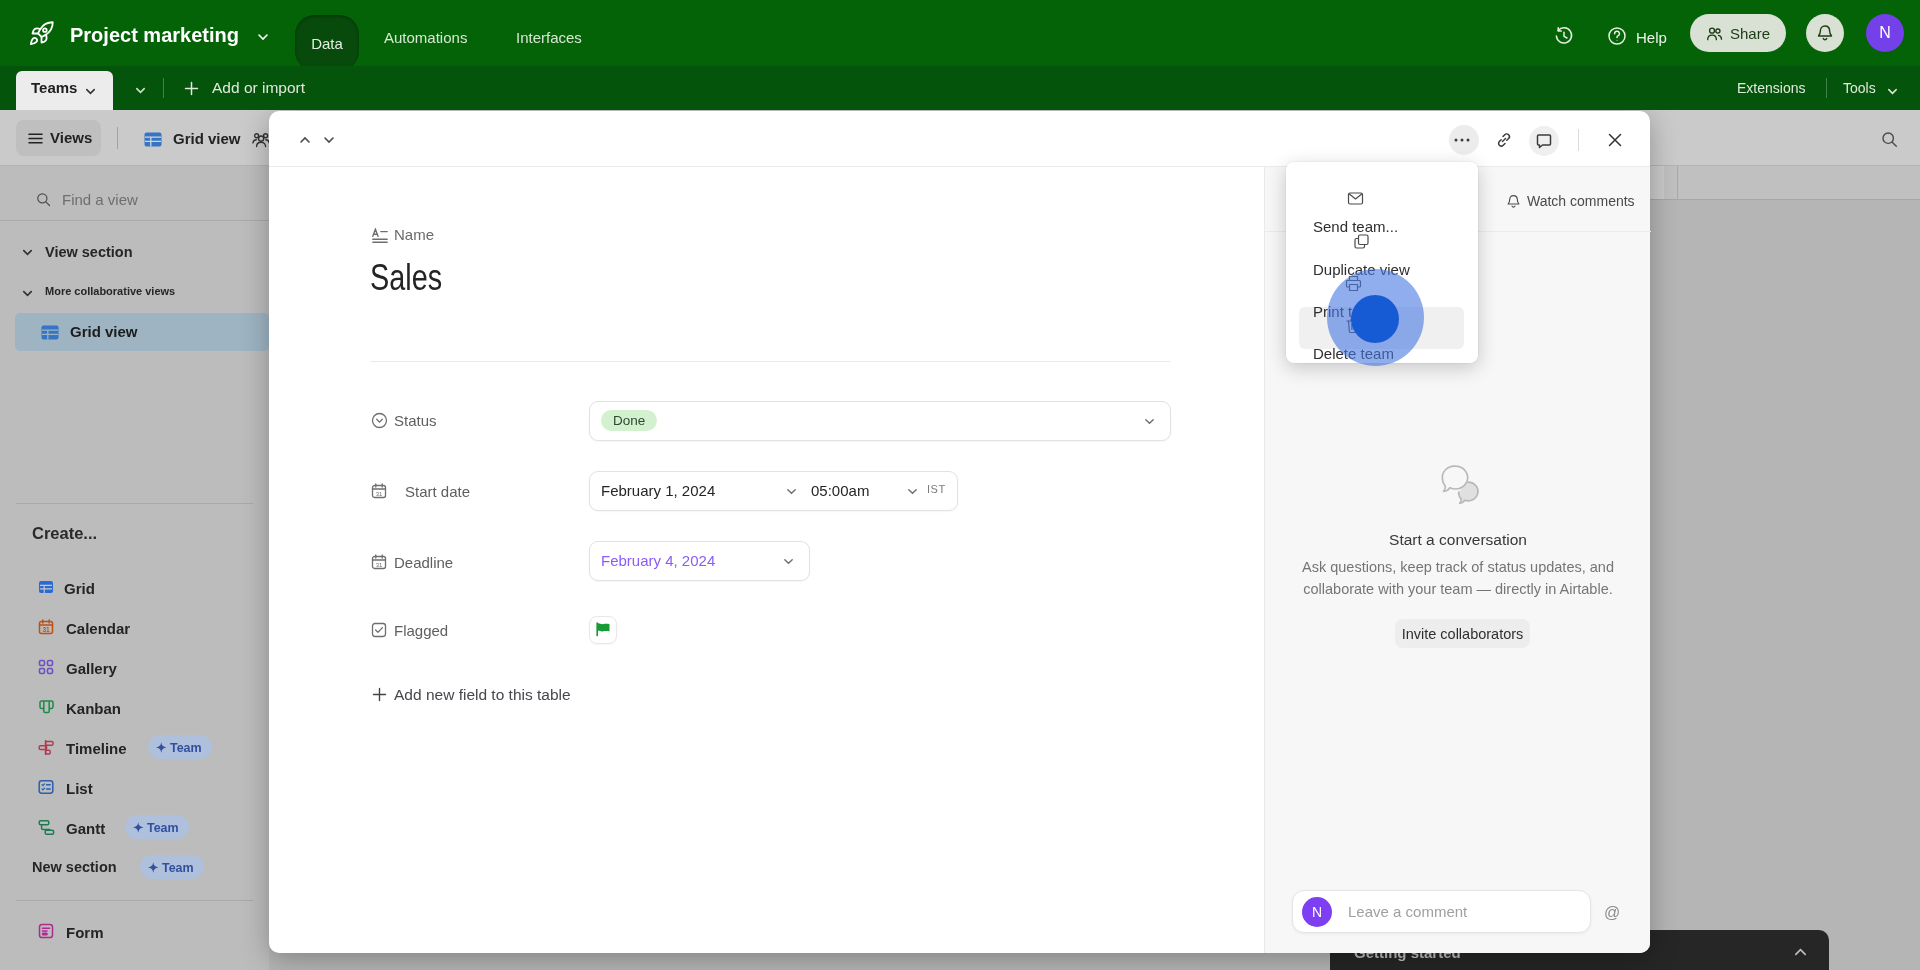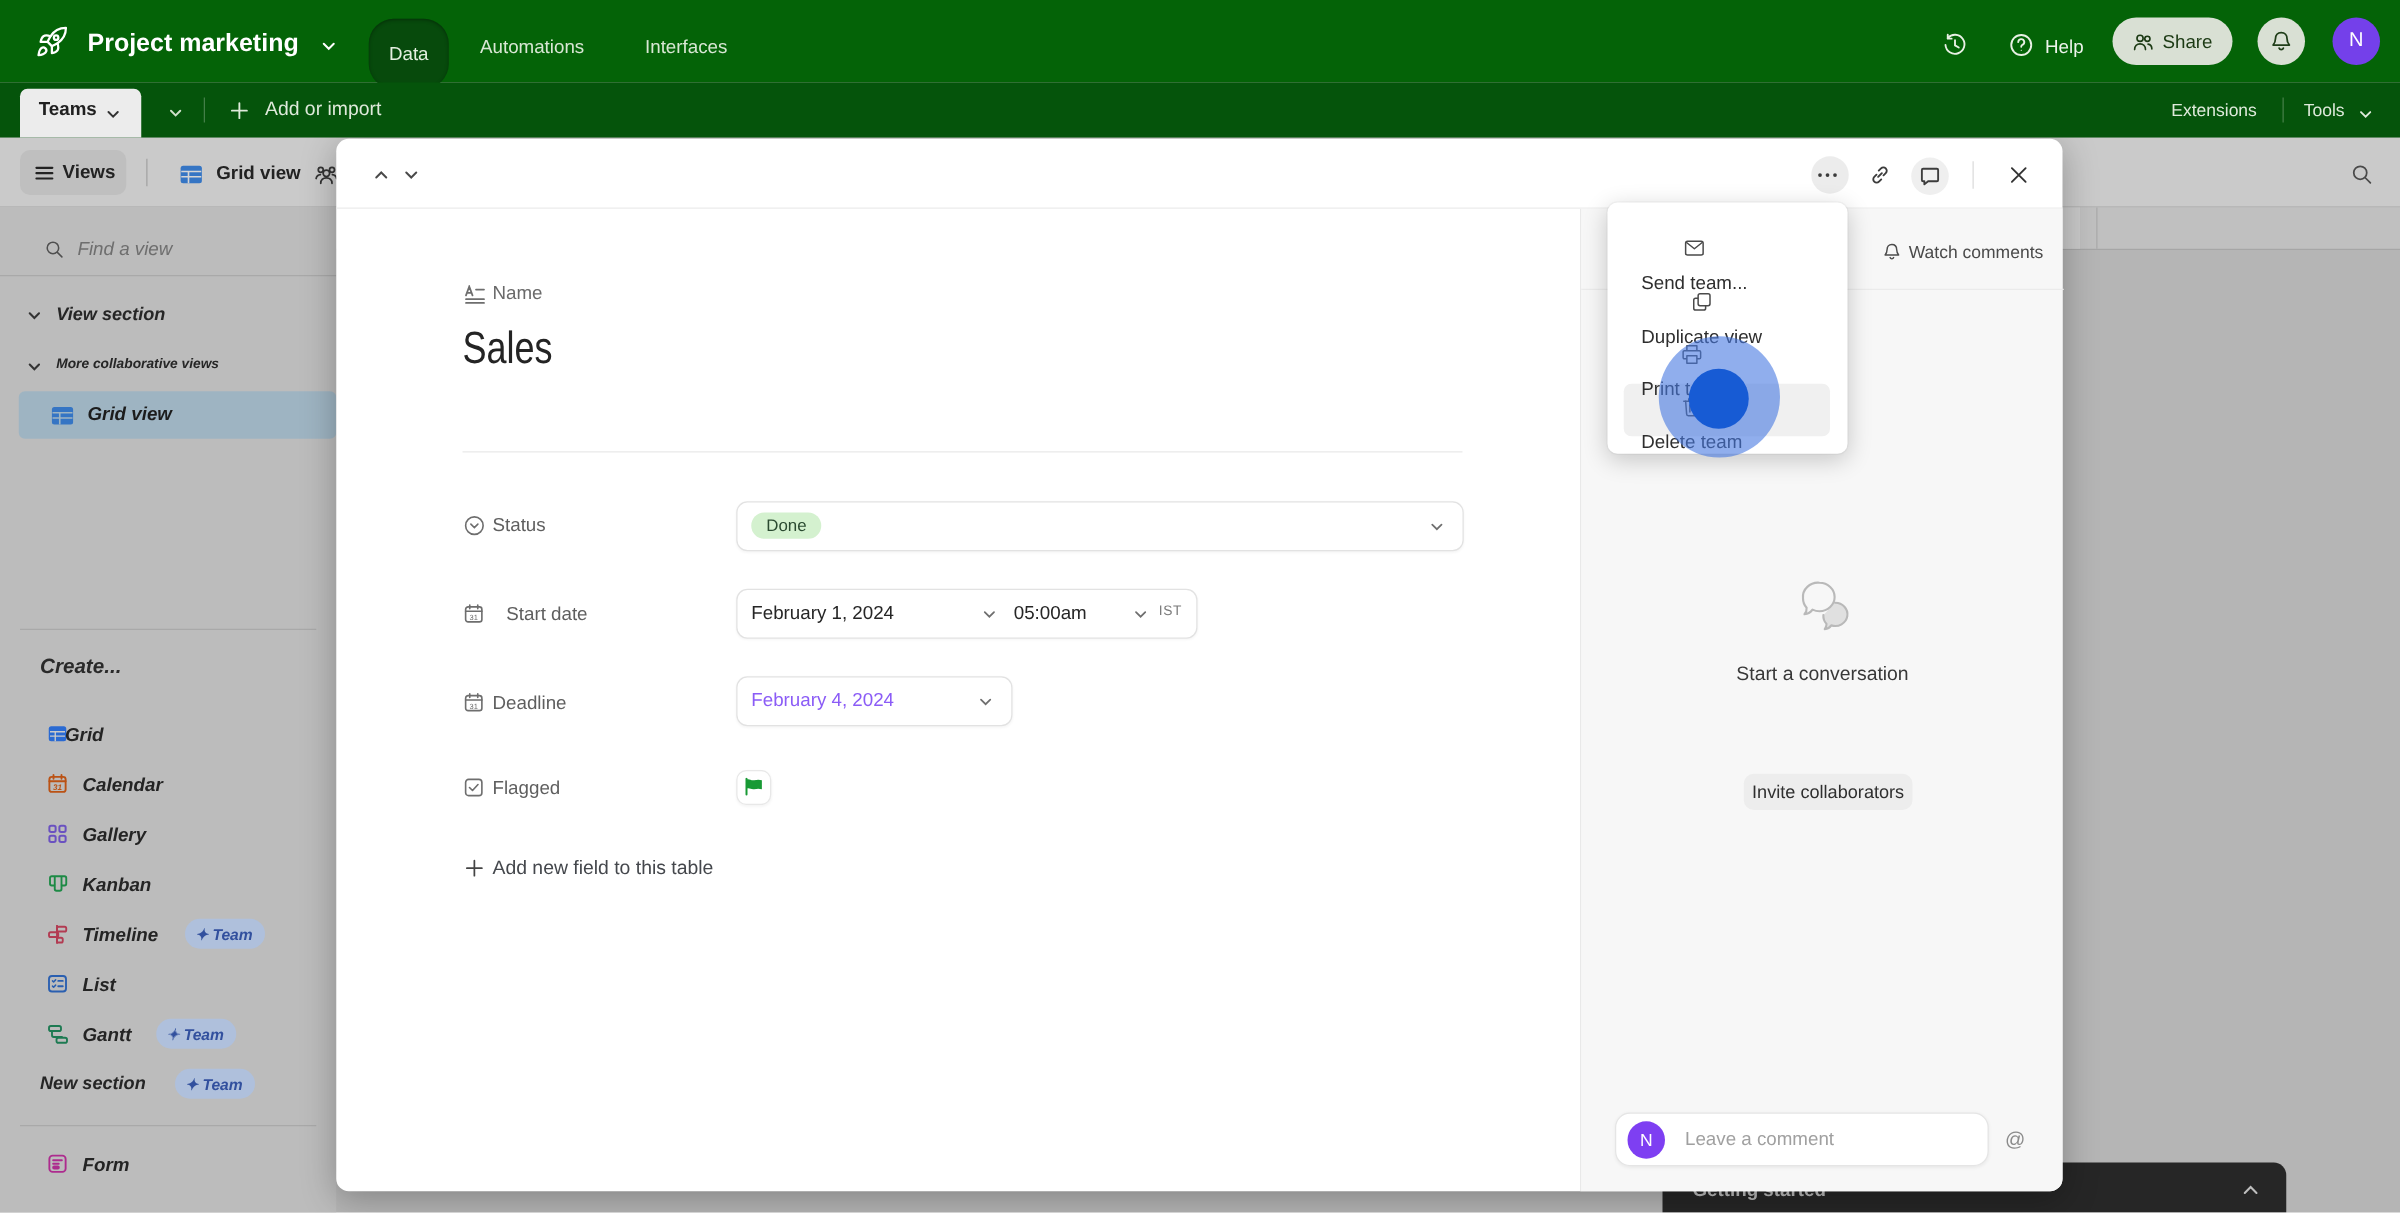--- a/index.html
+++ b/index.html
@@ -12,21 +12,21 @@
   #topbar { position:absolute; left:0; top:0; width:1920px; height:66px; background:#046307; z-index:50; }
   #tabbar { position:absolute; left:0; top:66px; width:1920px; height:44px; background:#05540b; z-index:50; }
   .tb-title { color:#fff; font-size:20px; font-weight:bold; }
   .tb-nav { color:#d9e7d4; font-size:15px; }
   .pill-data { position:absolute; left:295px; top:15px; width:64px; height:56px; border-radius:20px; background:#074a0c; box-shadow:inset 0 1px 3px rgba(0,0,0,0.35); color:#e4efe0; font-size:15px; display:flex; align-items:center; justify-content:center; }
   .share-pill { position:absolute; left:1690px; top:14px; width:96px; height:38px; border-radius:19px; background:#d9e0d4; display:flex; align-items:center; justify-content:center; gap:7px; color:#1c3a14; font-size:15px; }
   .circle-btn { position:absolute; width:36px; height:36px; border-radius:50%; display:flex; align-items:center; justify-content:center; }
 
   
   #toolbar { position:absolute; left:0; top:110px; width:1920px; height:56px; background:#cacaca; border-bottom:1px solid #b3b3b3; z-index:1; }
-  #sidebar { position:absolute; left:0; top:166px; width:269px; height:804px; background:#bcbcbc; z-index:2;font-style:italic; }
+  #sidebar { position:absolute; left:0; top:166px; width:269px; height:804px; background:#bcbcbc; z-index:2; }
   #gridhead { position:absolute; left:0; top:166px; width:1920px; height:34px; background:#c0c0c0; border-bottom:1px solid #a6a6a6; z-index:1; }
   #toast { position:absolute; left:1330px; top:930px; width:499px; height:40px; background:#262626; border-radius:10px 10px 0 0; z-index:4; }
 
   
   #modal { position:absolute; left:269px; top:111px; width:1381px; height:842px; background:#fff; border-radius:10px; box-shadow:0 6px 28px rgba(0,0,0,0.28); z-index:10; }
   #mheader { position:absolute; left:0; top:0; width:100%; height:56px; border-bottom:1px solid #ebebeb; }
   #cpanel { position:absolute; left:995px; top:56px; width:386px; height:786px; background:#f7f7f7; border-left:1px solid #e9e9e9; border-radius:0 0 10px 0; }
   .fldlabel { position:absolute; font-size:15px; color:#5f5f5f; display:flex; align-items:center; gap:8px; }
   .inputbox { position:absolute; background:#fff; border:1px solid #e2e2e2; border-radius:9px; box-shadow:0 1px 2px rgba(0,0,0,0.04); }
 
@@ -88,21 +88,21 @@
     </svg>
   <div class="abs" style="left:70px;top:157px;font-size:15px;font-weight:bold;color:#1c1c1c">Grid view</div>
 
   <div class="abs" style="left:16px;top:337px;width:237px;height:1px;background:#a9a9a9"></div>
   <div class="abs" style="left:32px;top:358px;font-size:16.5px;font-weight:bold;color:#2a2a2a">Create...</div>
 
   <svg class="abs" style="left:38px;top:413px" width="16" height="16" viewBox="0 0 16 16">
       <rect x="1" y="2" width="14" height="12" rx="2" fill="#2a6ad2"></rect>
       <path d="M2 6.4 H14 M2 9.9 H14 M6.2 6.4 V14" stroke="#c9c9c9" stroke-width="1.1"></path>
     </svg>
-  <div class="abs itemtext" style="left:52px;top:414px">Grid</div>
+  <div class="abs itemtext" style="left:64px;top:414px">Grid</div>
   <svg class="abs" style="left:38px;top:453px" width="16" height="16" viewBox="0 0 16 16" fill="none" stroke="#bb5214" stroke-width="1.5">
       <rect x="1.5" y="2.5" width="13" height="12" rx="2"></rect>
       <path d="M1.5 6 H14.5 M4.8 1 V4 M11.2 1 V4" stroke-linecap="round"></path>
       <text x="8" y="13" font-size="6.5" fill="#bb5214" stroke="none" text-anchor="middle" font-weight="bold">31</text>
     </svg>
   <div class="abs itemtext" style="left:66px;top:454px">Calendar</div>
   <svg class="abs" style="left:38px;top:493px" width="16" height="16" viewBox="0 0 16 16" fill="none" stroke="#6a51c0" stroke-width="1.6">
       <rect x="1.5" y="1.5" width="5" height="5" rx="1.4"></rect>
       <rect x="9.5" y="1.5" width="5" height="5" rx="1.4"></rect>
       <rect x="1.5" y="9.5" width="5" height="5" rx="1.4"></rect>
@@ -254,20 +254,21 @@
       <path d="M7.3 14.5 a1.8 1.8 0 0 0 3.4 0"></path>
     </svg>
     <div class="abs" style="left:262px;top:26px;font-size:14px;color:#4a4a4a">Watch comments</div>
     <div class="abs" style="left:0;top:64px;width:386px;height:1px;background:#ebebeb"></div>
 
     <svg class="abs" style="left:172px;top:295px" width="46" height="46" viewBox="0 0 46 46" fill="none" stroke="#b9b9b9" stroke-width="1.7">
       <path d="M31 20.2 a9.8 9.3 0 1 1 -3 18.1 c-1.2 1.9 -3.1 2.8 -5.2 3 1 -1.3 1.5 -2.6 1.4 -4.2 a9.3 9.3 0 0 1 -2.5 -7" fill="#e0e0e0" stroke-linecap="round" stroke-linejoin="round"></path>
       <path d="M18.6 4.2 a12.1 11.4 0 0 1 0 22.8 a12.8 12.8 0 0 1 -5.6 -1.3 c-1.5 2.3 -3.9 3.4 -6.4 3.7 1.3 -1.6 1.9 -3.2 1.7 -5.2 a11.3 11.3 0 0 1 -2.9 -7.5 A12.1 11.4 0 0 1 18.6 4.2 Z" fill="#f7f7f7" stroke-linecap="round" stroke-linejoin="round"></path>
     </svg>
     <div class="abs" style="left:0;top:364px;width:386px;text-align:center;font-size:15.5px;color:#383838">Start a conversation</div>
+    <div class="abs" style="left:0;top:390px;width:386px;text-align:center;font-size:14.5px;color:#757575;line-height:21.5px">Ask questions, keep track of status updates, and<br>collaborate with your team — directly in Airtable.</div>
     <div class="abs" style="left:130px;top:452px;width:135px;height:29px;background:#ededed;border-radius:8px;font-size:14.5px;color:#2f2f2f;display:flex;align-items:center;justify-content:center">Invite collaborators</div>
 
     <div class="abs" style="left:27px;top:723px;width:299px;height:43px;background:#fff;border:1px solid #e5e5e5;border-radius:12px;box-shadow:0 1px 3px rgba(0,0,0,0.06)"></div>
     <div class="abs" style="left:37px;top:730px;width:30px;height:30px;border-radius:50%;background:#7e3ff2;color:#fff;font-size:14px;display:flex;align-items:center;justify-content:center">N</div>
     <div class="abs" style="left:83px;top:736px;font-size:15px;color:#a0a0a0">Leave a comment</div>
     <div class="abs" style="left:339px;top:737px;font-size:16px;color:#8b8b8b">@</div>
   </div>
 </div>
 <div id="menu">
   <div class="abs" style="left:13px;top:145px;width:165px;height:42px;background:#f0f0f0;border-radius:6px"></div>

